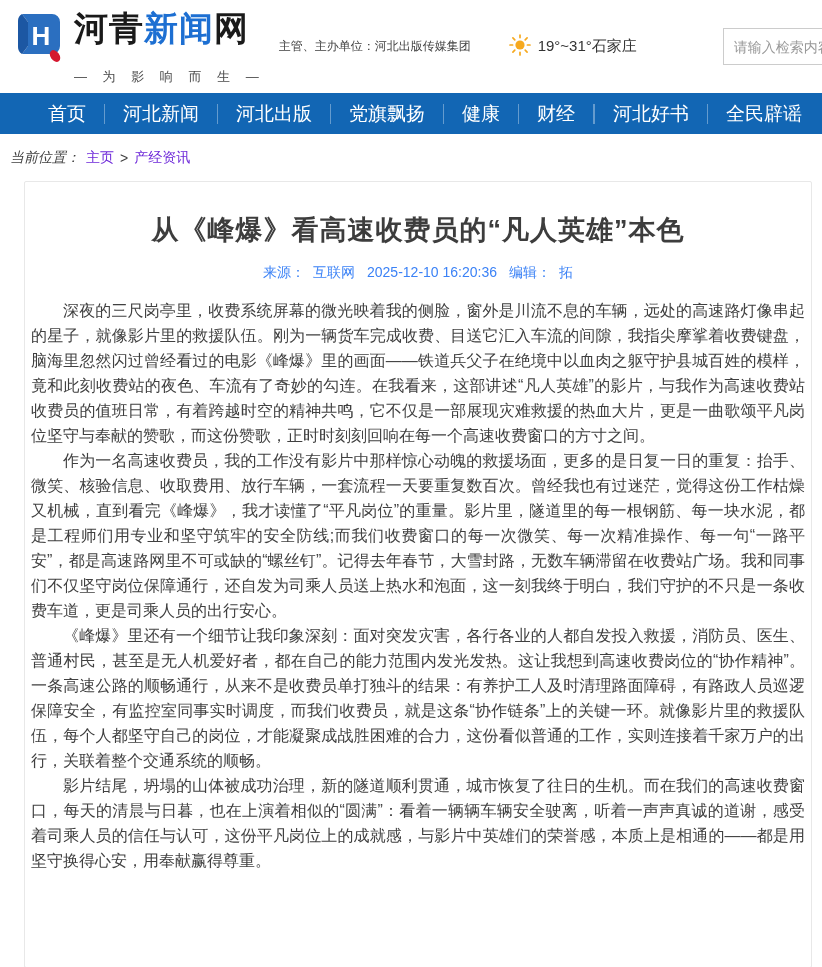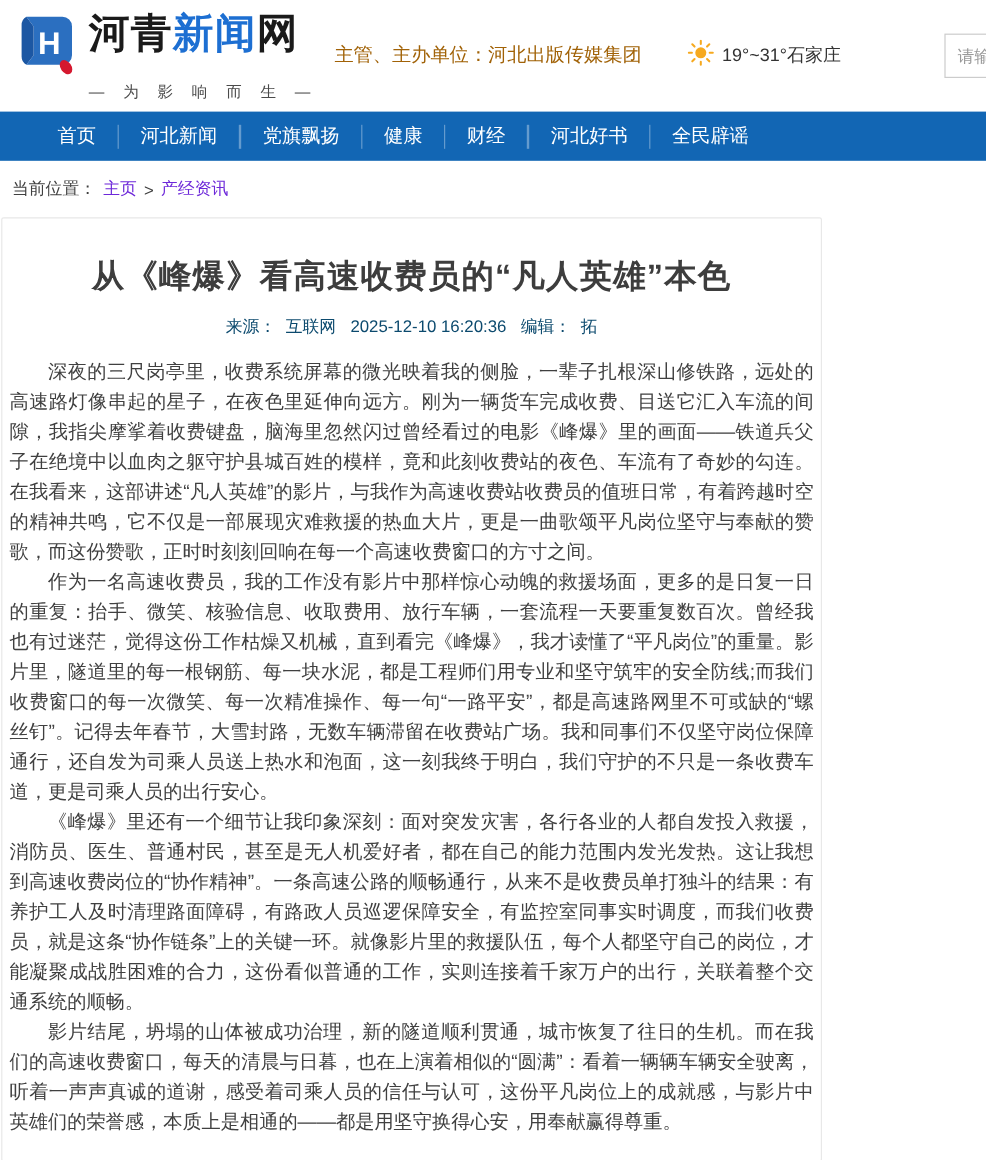--- a/index.html
+++ b/index.html
@@ -16,65 +16,65 @@
     height: 93px; display: flex; align-items: center;
     background: #fff; padding-left: 12px;
   }
   .logo { display: flex; align-items: flex-start; cursor: pointer; }
   .logo-mark { margin-right: 6px; }
   .logo-textcol { display: flex; flex-direction: column; gap: 16px; }
   .logo-name { font-size: 34px; font-weight: bold; letter-spacing: 1px; line-height: 40px; }
   .logo-name .blk { color: #1a1a1a; }
   .logo-name .blu { color: #1d6fd2; }
   .logo-tagline { font-size: 13px; color: #4a4a4a; letter-spacing: 6px; margin-top: 4px; }
-  .sponsor { font-size: 16px; color: #a16207; margin-left: 14px; white-space: nowrap; }
+  .sponsor { font-size: 12px; color: #404040; margin-left: 14px; white-space: nowrap; }
   .weather { display: flex; align-items: center; margin-left: 38px; white-space: nowrap; }
   .weather-text { font-size: 15px; color: #333; margin-left: 7px; }
   .search-box {
     margin-left: 86px; width: 200px; height: 37px;
     border: 1px solid #ccc; background: #fff;
     font-size: 14px; color: #333; padding: 0 10px; outline: none;
     font-family: "Liberation Sans", "DejaVu Sans", sans-serif;
   }
   .search-box::placeholder { color: #999; }
 
   
   .main-nav {
     height: 41px; background: #1266b4; display: flex; align-items: center;
     padding-left: 30px; width: 1010px;
   }
   .nav-item {
-    color: #fff; font-size: 16px; text-decoration: none;
+    color: #fff; font-size: 19px; text-decoration: none;
     padding: 0 18px; line-height: 41px; white-space: nowrap; cursor: pointer;
   }
   .nav-sep { width: 1px; height: 20px; background: rgba(255,255,255,0.35); }
 
   
   .breadcrumb {
     height: 47px; display: flex; align-items: center;
     font-size: 14px; color: #404040; padding-left: 10px;
   }
   .breadcrumb a { color: #6d28d9; text-decoration: none; cursor: pointer; }
   .crumb-sep { margin: 0 6px; }
-  .breadcrumb .label { margin-right: 6px; }
+  .breadcrumb .label { margin-right: 6px; font-style: italic; }
 
   
   .article-box {
-    margin-left: 1px; width: 684px; height: 787px;
+    margin-left: 24px; width: 788px; height: 787px;
     border: 1px solid #e8e8e8; border-radius: 2px;
     overflow: hidden; background: #fff;
   }
   .article-title {
     margin-top: 30px; text-align: center;
     font-size: 27px; font-weight: bold; color: #3d3d3d;
     letter-spacing: 1px;
   }
   .article-meta {
     margin-top: 16px; text-align: center;
-    font-size: 14px; color: #0c4a6e;
+    font-size: 14px; color: #3b82f6;
   }
   .article-meta span { margin: 0 4px; }
   .article-body {
     margin: 16px 6px 0 6px;
     font-size: 16px; line-height: 25px; color: #404040;
     text-align: justify;
   }
   .article-body p { text-indent: 2em; margin: 0; }
 </style>
 </head>
@@ -117,20 +117,21 @@
       <span class="weather-text">19°~31°石家庄</span>
     </div>
     <input class="search-box" type="text" placeholder="请输入检索内容" style="">
   </header>
 
   <nav class="main-nav">
     <a class="nav-item">首页</a>
     <span class="nav-sep"></span>
     <a class="nav-item">河北新闻</a>
     <span class="nav-sep"></span>
+    <a class="nav-item">河北出版</a>
     <span class="nav-sep"></span>
     <a class="nav-item">党旗飘扬</a>
     <span class="nav-sep"></span>
     <a class="nav-item">健康</a>
     <span class="nav-sep"></span>
     <a class="nav-item">财经</a>
     <span class="nav-sep"></span>
     <span class="nav-sep"></span>
     <a class="nav-item">河北好书</a>
     <span class="nav-sep"></span>
@@ -145,21 +146,21 @@
   </div>
 
   <main class="article-box">
     <h1 class="article-title">从《峰爆》看高速收费员的“凡人英雄”本色</h1>
     <div class="article-meta">
       <span>来源：</span><span>互联网</span>
       <span>2025-12-10 16:20:36</span>
       <span>编辑：</span><span>拓</span>
     </div>
     <div class="article-body">
-      <p>深夜的三尺岗亭里，收费系统屏幕的微光映着我的侧脸，一辈子扎根深山修铁路，远处的高速路灯像串起的星子，在夜色里延伸向远方。刚为一辆货车完成收费、目送它汇入车流的间隙，我指尖摩挲着收费键盘，脑海里忽然闪过曾经看过的电影《峰爆》里的画面——铁道兵父子在绝境中以血肉之躯守护县城百姓的模样，竟和此刻收费站的夜色、车流有了奇妙的勾连。在我看来，这部讲述“凡人英雄”的影片，与我作为高速收费站收费员的值班日常，有着跨越时空的精神共鸣，它不仅是一部展现灾难救援的热血大片，更是一曲歌颂平凡岗位坚守与奉献的赞歌，而这份赞歌，正时时刻刻回响在每一个高速收费窗口的方寸之间。</p>
+      <p>深夜的三尺岗亭里，收费系统屏幕的微光映着我的侧脸，窗外是川流不息的车辆，远处的高速路灯像串起的星子，就像影片里的救援队伍。刚为一辆货车完成收费、目送它汇入车流的间隙，我指尖摩挲着收费键盘，脑海里忽然闪过曾经看过的电影《峰爆》里的画面——铁道兵父子在绝境中以血肉之躯守护县城百姓的模样，竟和此刻收费站的夜色、车流有了奇妙的勾连。在我看来，这部讲述“凡人英雄”的影片，与我作为高速收费站收费员的值班日常，有着跨越时空的精神共鸣，它不仅是一部展现灾难救援的热血大片，更是一曲歌颂平凡岗位坚守与奉献的赞歌，而这份赞歌，正时时刻刻回响在每一个高速收费窗口的方寸之间。</p>
       <p>作为一名高速收费员，我的工作没有影片中那样惊心动魄的救援场面，更多的是日复一日的重复：抬手、微笑、核验信息、收取费用、放行车辆，一套流程一天要重复数百次。曾经我也有过迷茫，觉得这份工作枯燥又机械，直到看完《峰爆》，我才读懂了“平凡岗位”的重量。影片里，隧道里的每一根钢筋、每一块水泥，都是工程师们用专业和坚守筑牢的安全防线;而我们收费窗口的每一次微笑、每一次精准操作、每一句“一路平安”，都是高速路网里不可或缺的“螺丝钉”。记得去年春节，大雪封路，无数车辆滞留在收费站广场。我和同事们不仅坚守岗位保障通行，还自发为司乘人员送上热水和泡面，这一刻我终于明白，我们守护的不只是一条收费车道，更是司乘人员的出行安心。</p>
       <p>《峰爆》里还有一个细节让我印象深刻：面对突发灾害，各行各业的人都自发投入救援，消防员、医生、普通村民，甚至是无人机爱好者，都在自己的能力范围内发光发热。这让我想到高速收费岗位的“协作精神”。一条高速公路的顺畅通行，从来不是收费员单打独斗的结果：有养护工人及时清理路面障碍，有路政人员巡逻保障安全，有监控室同事实时调度，而我们收费员，就是这条“协作链条”上的关键一环。就像影片里的救援队伍，每个人都坚守自己的岗位，才能凝聚成战胜困难的合力，这份看似普通的工作，实则连接着千家万户的出行，关联着整个交通系统的顺畅。</p>
       <p>影片结尾，坍塌的山体被成功治理，新的隧道顺利贯通，城市恢复了往日的生机。而在我们的高速收费窗口，每天的清晨与日暮，也在上演着相似的“圆满”：看着一辆辆车辆安全驶离，听着一声声真诚的道谢，感受着司乘人员的信任与认可，这份平凡岗位上的成就感，与影片中英雄们的荣誉感，本质上是相通的——都是用坚守换得心安，用奉献赢得尊重。</p>
 
     </div>
   </main>
 
 </div>
 
 </body></html>

